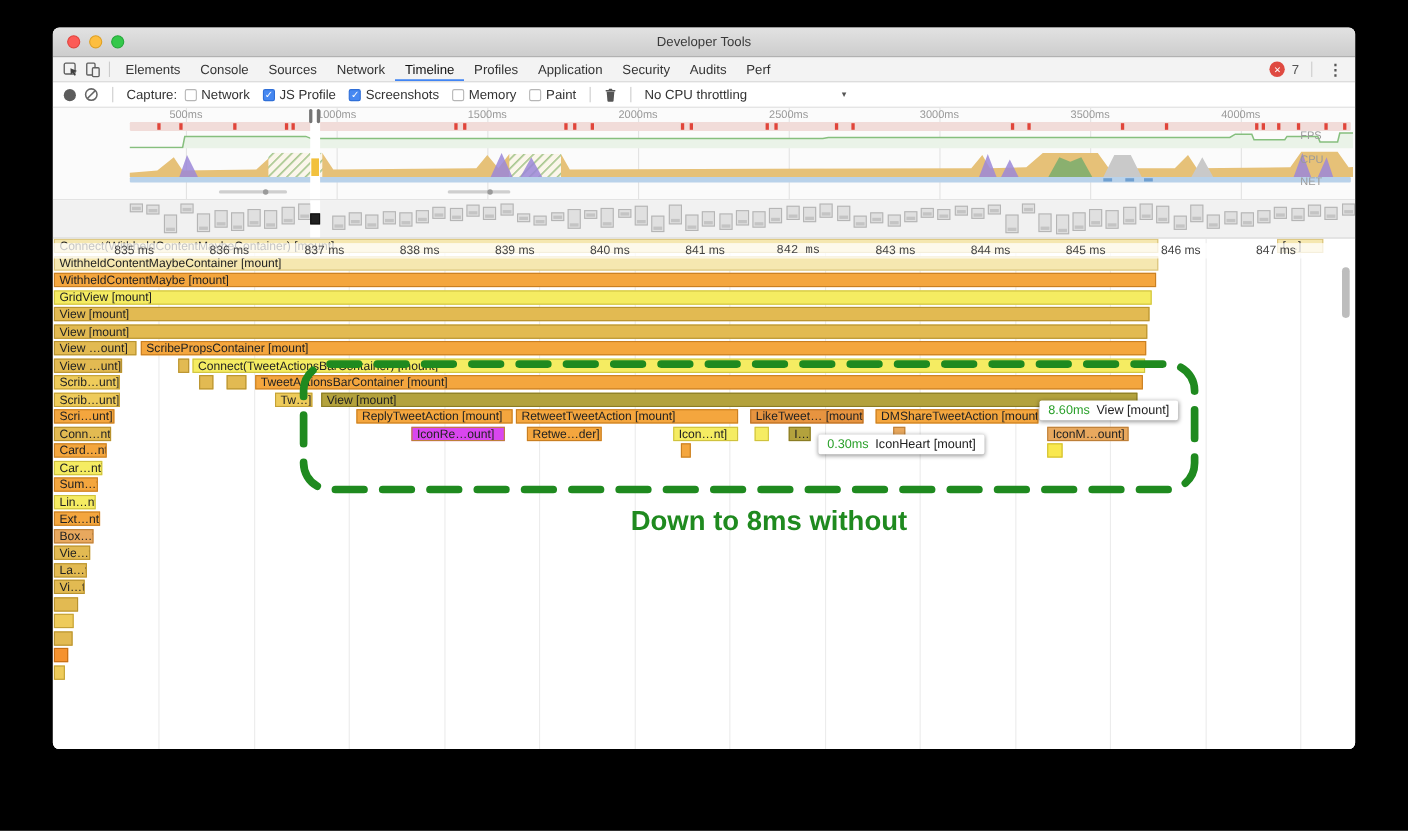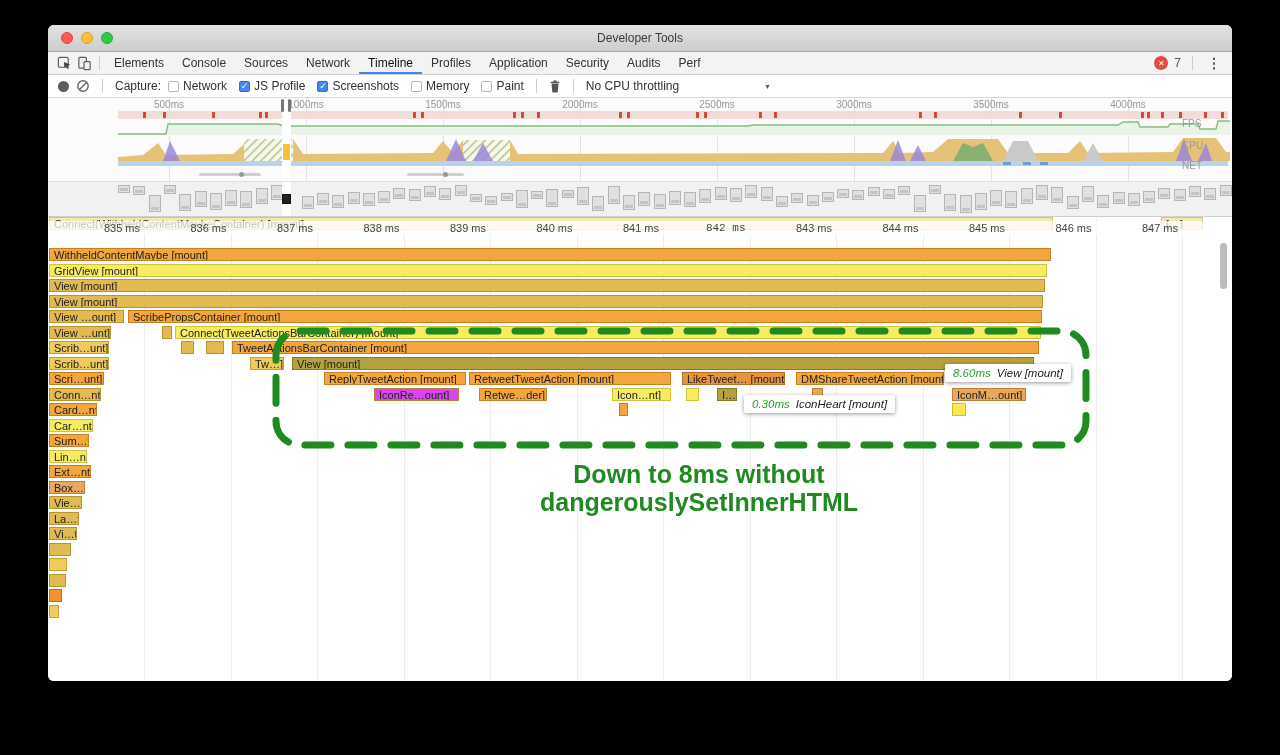--- a/index.html
+++ b/index.html
@@ -55,21 +55,21 @@
   .thumb { position:absolute; background:#e0e0e0; border:1px solid #b5b5b5; }
   .thumb i { position:absolute; left:1px; right:1px; bottom:1px; height:3px; background:#c4c4c4; display:block; }
   .fs-band { position:absolute; top:0; bottom:0; background:#fff; }
   .thumb.dark { background:#222; border-color:#111; }
   
   .flame { position:relative; flex:1; background:#fff; overflow:hidden; }
   .fgrid { position:absolute; top:0; bottom:0; width:1px; background:#ececec; }
   .bar { position:absolute; height:13px; font-size:11px; line-height:11px; color:#222; white-space:nowrap; overflow:hidden; padding:1px 0 0 4px; }
   .ruler { position:absolute; left:0; right:0; top:4px; height:14px; background:rgba(255,255,255,.74); }
   .r-label { position:absolute; top:1px; width:66px; text-align:right; font-size:11px; color:#444; }
-  .tooltip { position:absolute; background:#fff; box-shadow:0 1px 4px rgba(0,0,0,.4); border-radius:2px; padding:3px 8px; font-size:11.5px; white-space:nowrap; z-index:30;font-style:italic; }
+  .tooltip { position:absolute; background:#fff; box-shadow:0 1px 4px rgba(0,0,0,.4); border-radius:2px; padding:3px 8px; font-size:11.5px; white-space:nowrap; z-index:30; }
   .tooltip .tt-time { color:#2aa02a; margin-right:6px; }
   .tooltip .tt-label { color:#222; }
   .annot-rect { position:absolute; left:222px; top:108px; z-index:20; pointer-events:none; }
   .caption { position:absolute; left:651px; top:243px; transform:translateX(-50%); text-align:center;
              font-size:25px; font-weight:bold; color:#1f8a1f; line-height:28px; z-index:21; white-space:nowrap; }
   .vscroll { position:absolute; right:5px; top:26px; width:7px; height:46px; background:#bdbdbd; border-radius:4px; z-index:40; }
   
   .bottombar { height:26px; flex:0 0 26px; background:#f3f3f3; border-top:1px solid #ccc; display:flex; align-items:center; padding-left:8px; gap:16px; font-size:12px; color:#333; }
   .btab { cursor:default; }
   .btab.sel { background:#fff; border:1px solid #bbb; border-radius:3px; padding:3px 8px; margin-right:-4px; }
@@ -484,20 +484,21 @@
         <div class="fgrid" style="left: 701.5px;"></div>
         <div class="fgrid" style="left: 615px;"></div>
         <div class="fgrid" style="left: 528.5px;"></div>
         <div class="fgrid" style="left: 442px;"></div>
         <div class="fgrid" style="left: 355.5px;"></div>
         <div class="fgrid" style="left: 269px;"></div>
         <div class="fgrid" style="left: 182.5px;"></div>
         <div class="fgrid" style="left: 96px;"></div>
       <div class="bar" style="left: 1px; top: 0px; width: 1004px; background: rgb(245, 231, 176); border: 1px solid rgb(217, 194, 122);">Connect(WithheldContentMaybeContainer) [mount]</div>
         <div class="bar" style="left: 1113px; top: 0px; width: 42px; background: rgb(245, 231, 176); border: 1px solid rgb(217, 194, 122);">[…]</div>
+        <div class="bar" style="left: 1px; top: 15.5px; width: 1004px; background: rgb(245, 231, 176); border: 1px solid rgb(217, 194, 122);">WithheldContentMaybeContainer [mount]</div>
         <div class="bar" style="left: 1px; top: 31px; width: 1002px; background: rgb(244, 166, 62); border: 1px solid rgb(201, 127, 33);">WithheldContentMaybe [mount]</div>
         <div class="bar" style="left: 1px; top: 46.5px; width: 998px; background: rgb(245, 236, 98); border: 1px solid rgb(207, 194, 62);">GridView [mount]</div>
         <div class="bar" style="left: 1px; top: 62px; width: 996px; background: rgb(226, 186, 82); border: 1px solid rgb(184, 147, 47);">View [mount]</div>
         <div class="bar" style="left: 1px; top: 77.5px; width: 994px; background: rgb(226, 186, 82); border: 1px solid rgb(184, 147, 47);">View [mount]</div>
         <div class="bar" style="left: 1px; top: 93px; width: 75px; background: rgb(226, 186, 82); border: 1px solid rgb(184, 147, 47);">View …ount]</div>
         <div class="bar" style="left: 80px; top: 93px; width: 914px; background: rgb(244, 166, 62); border: 1px solid rgb(201, 127, 33);">ScribePropsContainer [mount]</div>
         <div class="bar" style="left: 1px; top: 108.5px; width: 62px; background: rgb(226, 186, 82); border: 1px solid rgb(184, 147, 47);">View …unt]</div>
         <div class="bar" style="left: 114px; top: 108.5px; width: 10px; background: rgb(226, 186, 82); border: 1px solid rgb(184, 147, 47);"></div>
         <div class="bar" style="left: 127px; top: 108.5px; width: 866px; background: rgb(245, 236, 98); border: 1px solid rgb(207, 194, 62);">Connect(TweetActionsBarContainer) [mount]</div>
         <div class="bar" style="left: 1px; top: 124px; width: 60px; background: rgb(238, 203, 90); border: 1px solid rgb(196, 161, 54);">Scrib…unt]</div>
@@ -550,21 +551,20 @@
           <div class="r-label" style="left: 891px;">845 ms</div>
           <div class="r-label" style="left: 977.5px;">846 ms</div>
           <div class="r-label" style="left: 1064px;">847 ms</div>
           <div class="r-label" style="left: 1150.5px;">8</div>
         </div>
       <svg class="annot-rect" width="824" height="128">
         <rect x="6" y="6" width="810" height="114" rx="24" fill="none" stroke="#1f8a1f" stroke-width="7" stroke-dasharray="26 17" stroke-linecap="round"></rect>
       </svg>
       <div class="caption">
         <div>Down to 8ms without</div>
-        <div>dangerouslySetInnerHTML</div>
       </div>
       <div class="vscroll"></div>
     <div class="tooltip" style="left: 897px; top: 147px;"><span class="tt-time">8.60ms</span><span class="tt-label">View [mount]</span></div>
         <div class="tooltip" style="left: 696px; top: 178px;"><span class="tt-time">0.30ms</span><span class="tt-label">IconHeart [mount]</span></div>
       </div>
 
 
   </div>
 </div>
 

